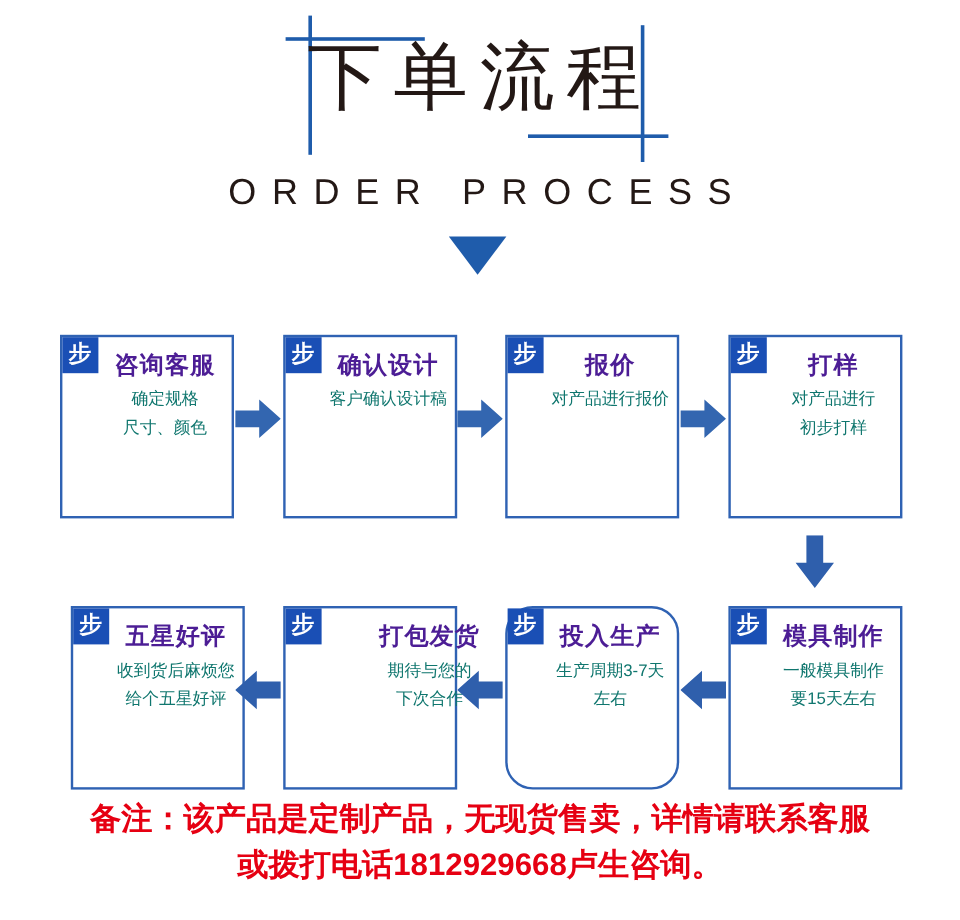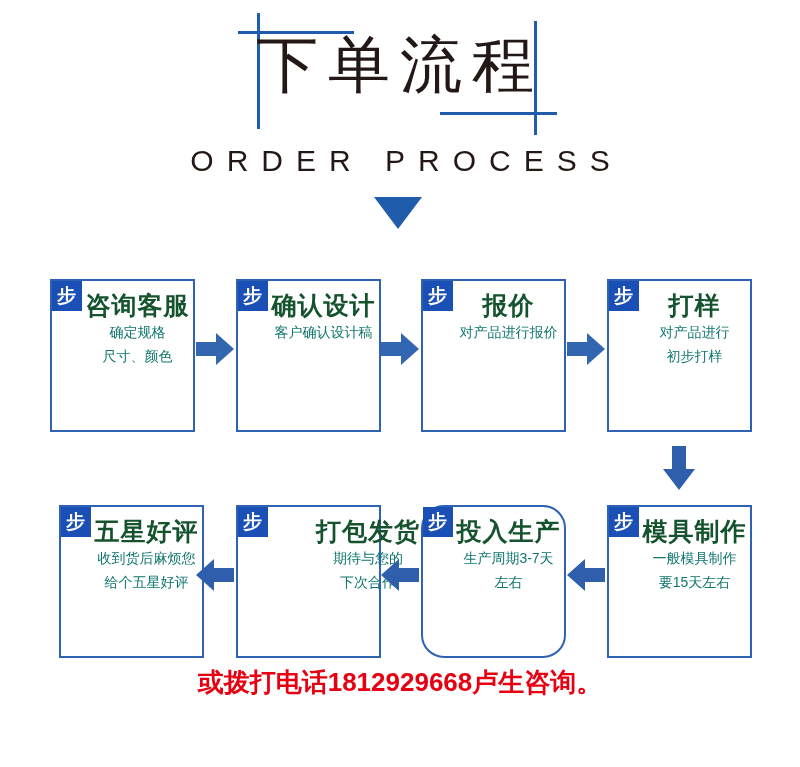--- a/index.html
+++ b/index.html
@@ -66,22 +66,22 @@
     font-weight:700;
   }
   .step-body{
     flex:1 1 auto;
     display:flex;flex-direction:column;
     align-items:center;justify-content:flex-start;
     padding-top:9px;
     box-sizing:border-box;
   }
   .step-title{
-    color:#14532d;
-    font-size:25px;line-height:30px;
+    color:#4c1d95;
+    font-size:20px;line-height:30px;
     font-weight:700;
     letter-spacing:1px;
     white-space:nowrap;
   }
   .step-desc{
     color:#0f766e;
     font-size:14px;line-height:24px;
     font-weight:400;
     white-space:nowrap;
   }
@@ -219,16 +219,17 @@
       <polygon points="38,12 18,12 18,3 0,19 18,35 18,26 38,26" fill="#2f5fac"></polygon>
     </svg>
   </div>
   <div class="arrow" style="left:196px;top:556px;">
     <svg width="38" height="38" viewBox="0 0 38 38">
       <polygon points="38,12 18,12 18,3 0,19 18,35 18,26 38,26" fill="#2f5fac"></polygon>
     </svg>
   </div>
 
   <div id="note">
+    <span class="nl">备注：该产品是定制产品，无现货售卖，详情请联系客服</span>
     <span class="nl nl2">或拨打电话1812929668卢生咨询。</span>
   </div>
 
 </div>
 
 </body></html>

